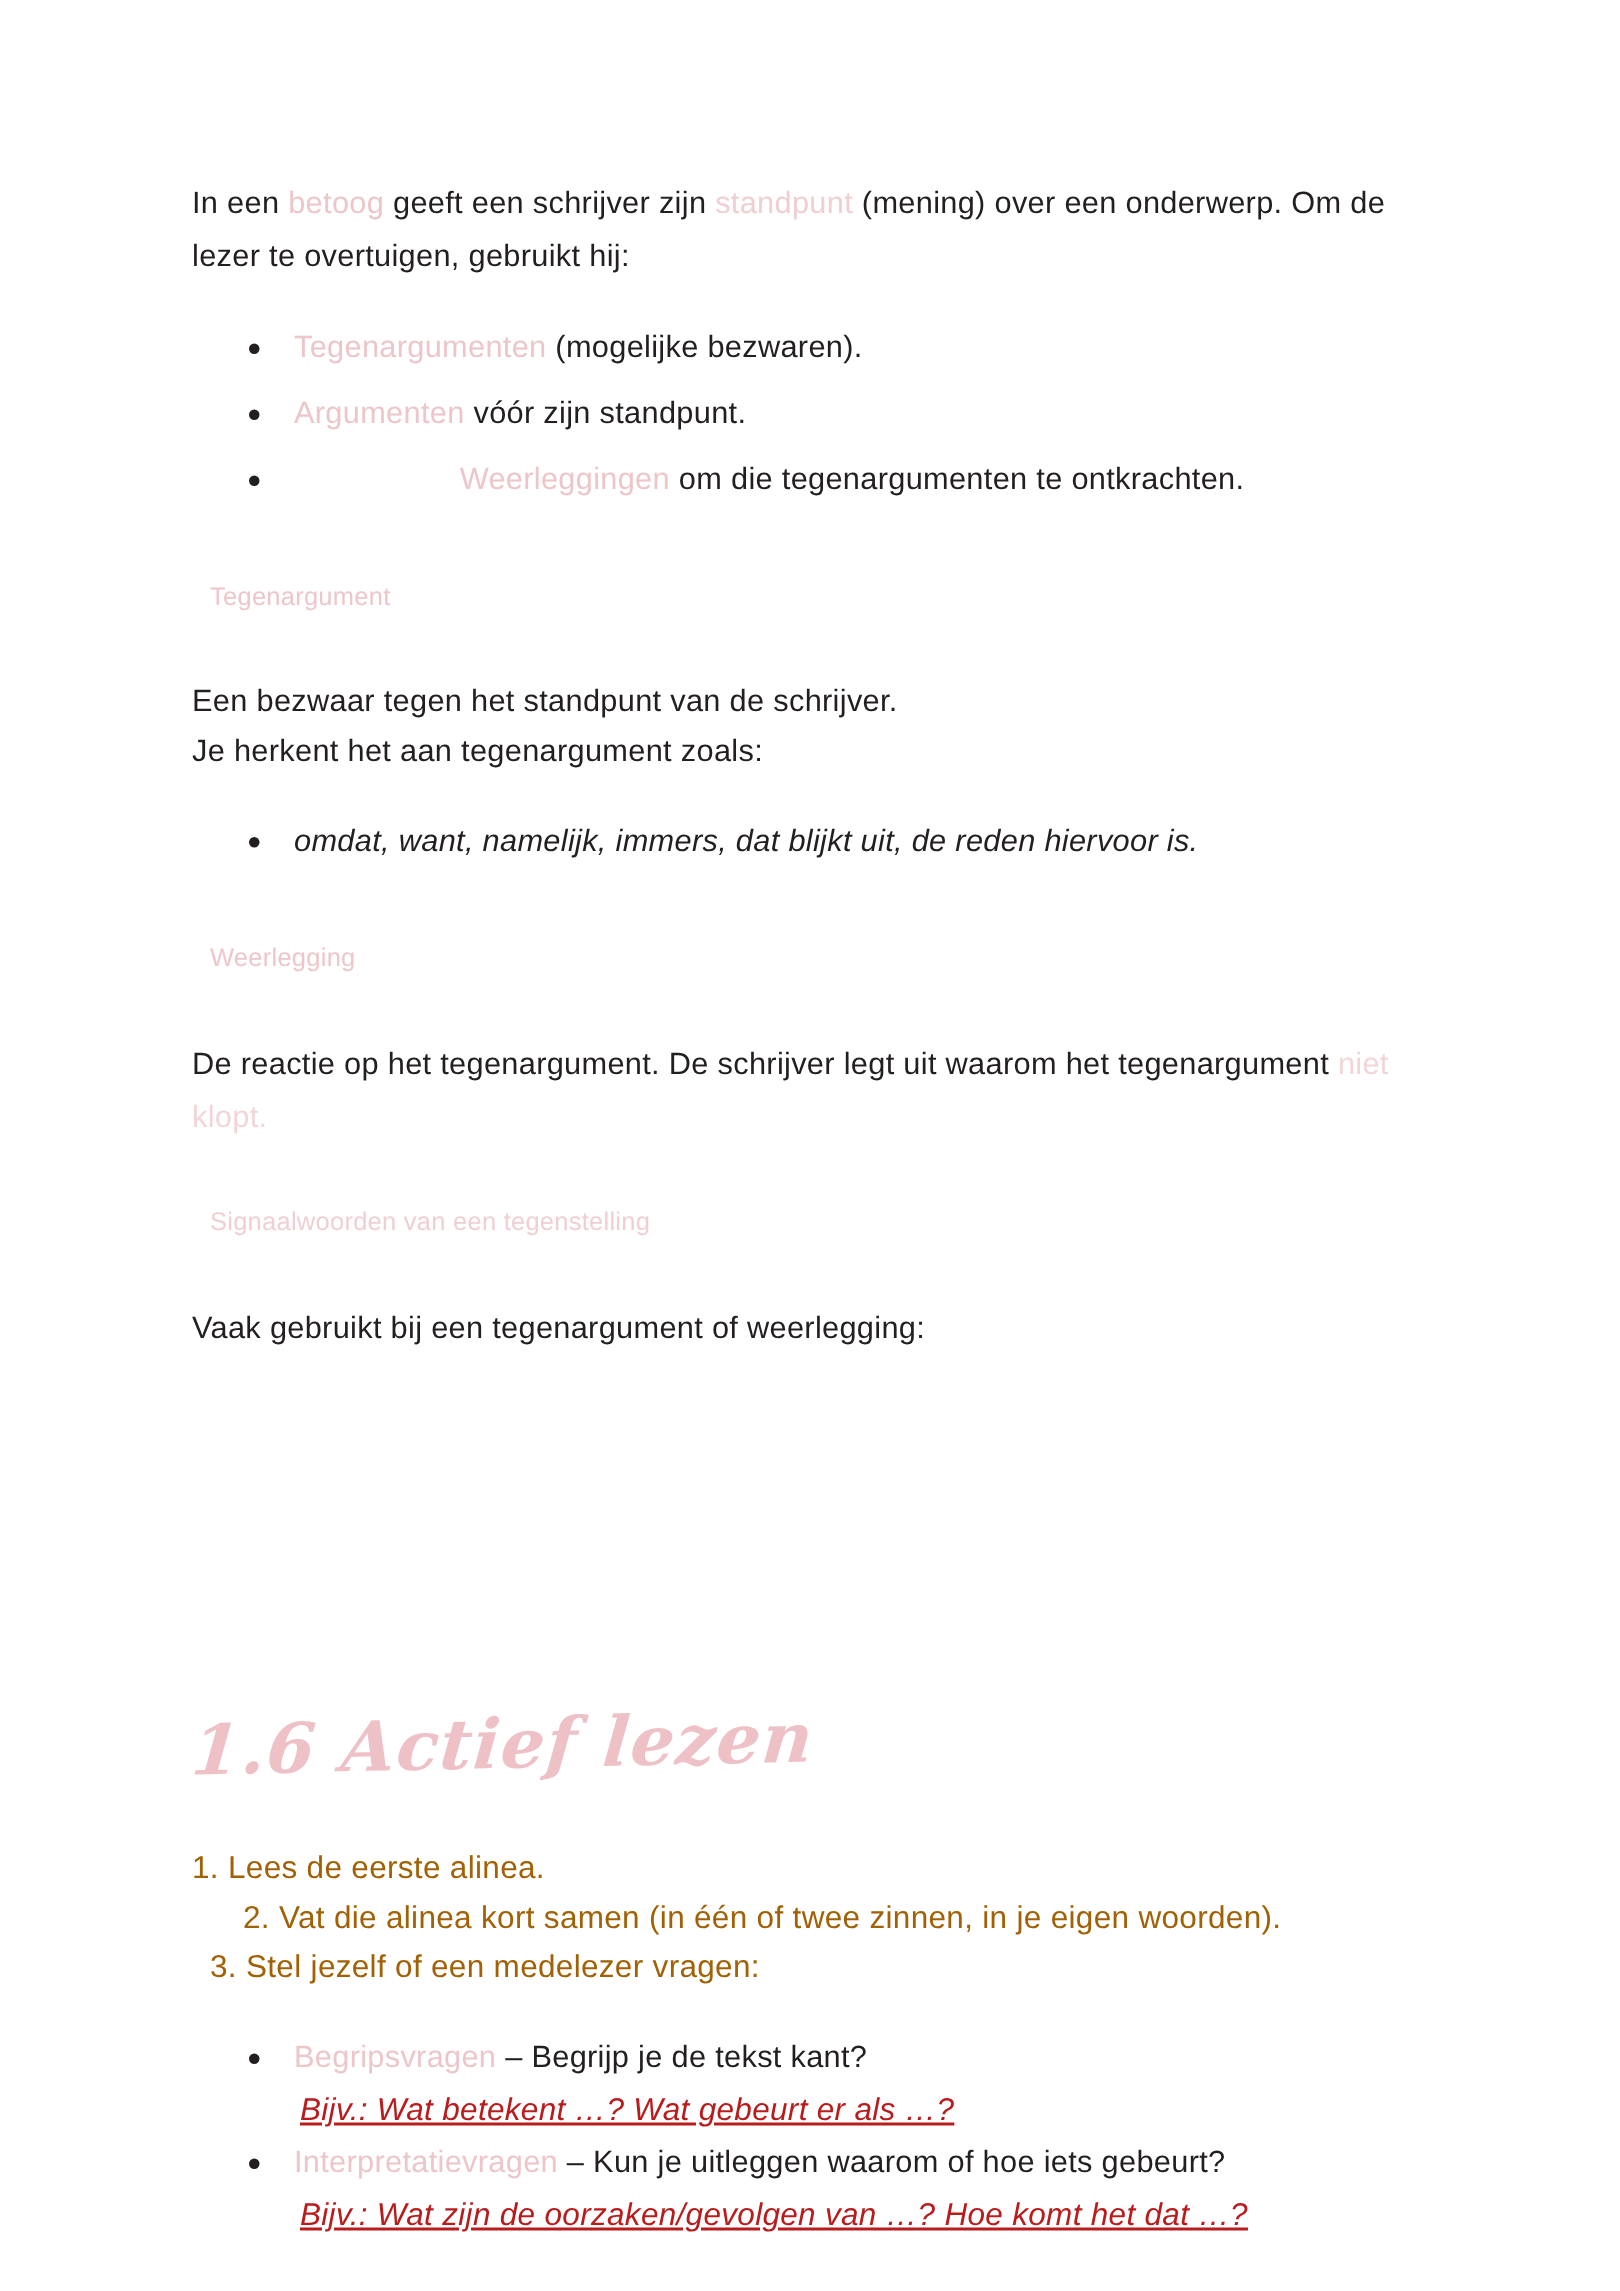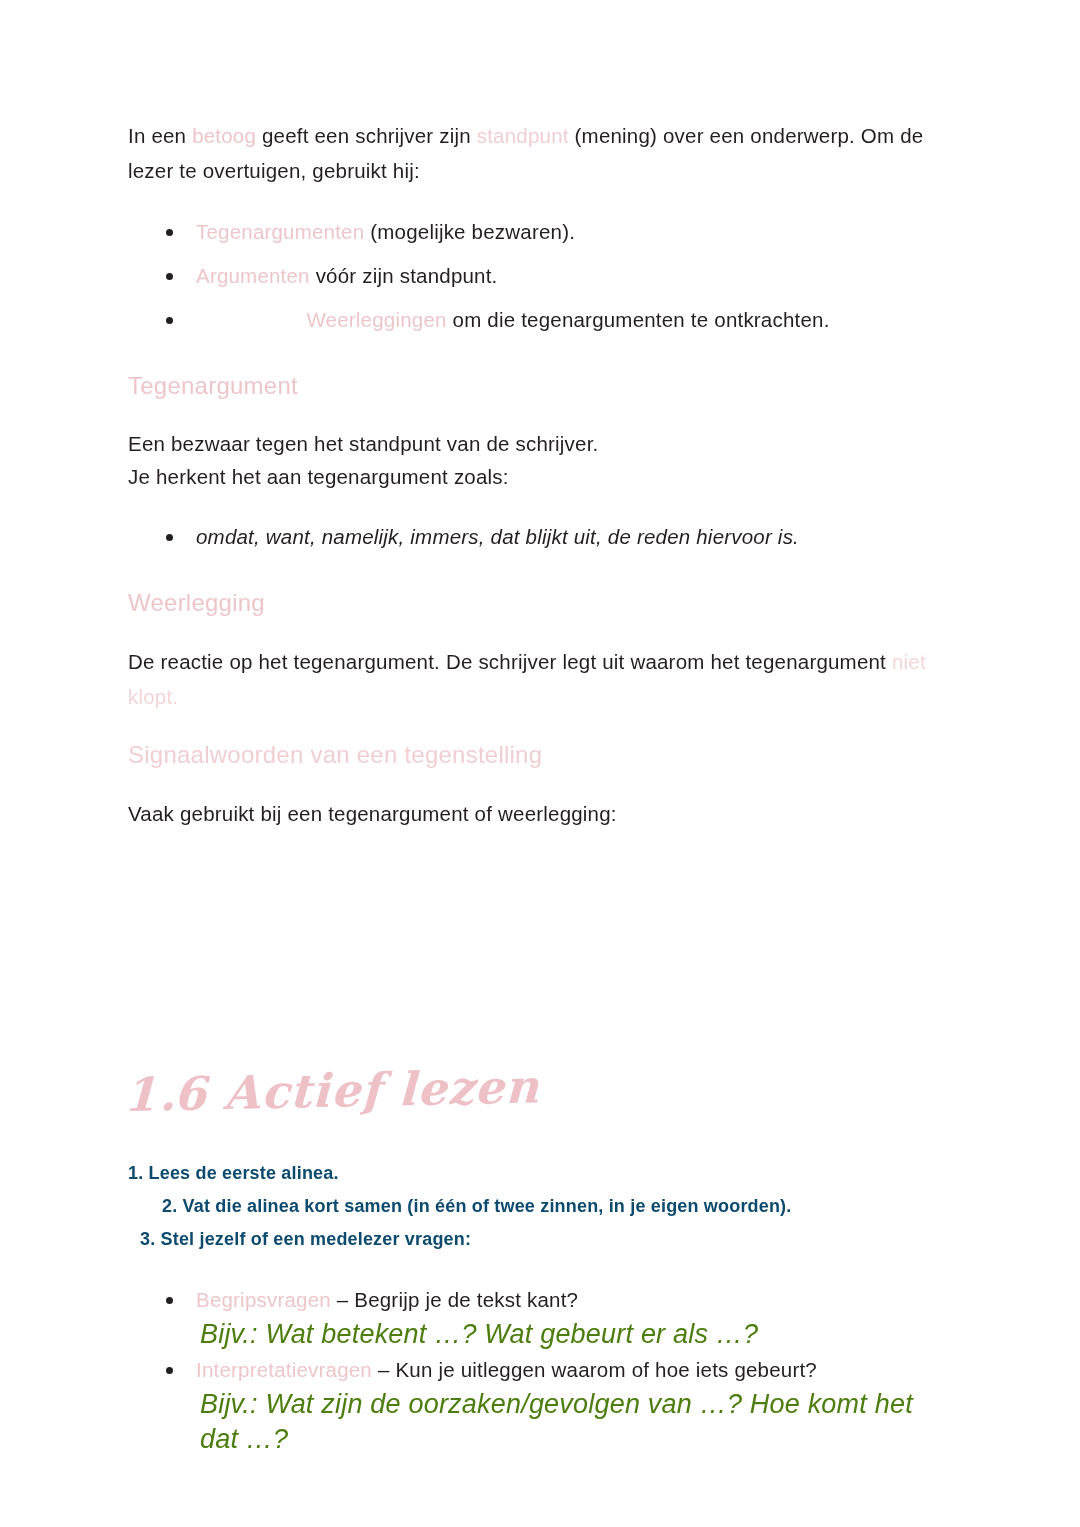--- a/index.html
+++ b/index.html
@@ -46,23 +46,23 @@
   .gap-md  { height: 26px; }
   .gap-lg  { height: 34px; }
 
   
   .pink        { color: #edc6c9; }
   .pink-soft   { color: #f0cfd2; }
   .pink-faint  { color: #f2d6d7; }
 
   
   .section-heading {
-    font-size: 24px;
+    font-size: 17px;
     line-height: 30px;
-    margin: 0;
+    margin: 12px;
     font-weight: 400;
     letter-spacing: 0.01em;
   }
 
   
   .script-title {
     font-family: "DejaVu Serif", serif;
     font-size: 46px;
     line-height: 56px;
     font-style: italic;
@@ -100,37 +100,37 @@
   }
   .bullets.spaced > li { margin-bottom: 9px; }
   .bullets.spaced > li:last-child { margin-bottom: 0; text-align: center; }
 
   .italic { font-style: italic; }
 
   .sub-example {
     display: block;
     font-style: italic;
     padding-left: 4px;
-    font-size: 27px;
+    font-size: 21px;
     line-height: 35px;
-    color: #4d7c0f;
+    color: #b91c1c;
+    text-decoration: underline;
   }
 
   
   .steps {
     list-style: none;
     margin: 0;
     padding: 0;
   }
   .steps > li {
-    font-size: 18px;
+    font-size: 21px;
     line-height: 33px;
-    color: #0c4a6e;
-    letter-spacing: 0.01em;
-    font-weight: bold;
+    color: #a16207;
+    letter-spacing: 0.01em;
   }
   .steps > li.i1 { padding-left: 0px; }
   .steps > li.i2 { padding-left: 6px; margin-left: 28px; }
   .steps > li.i3 { padding-left: 12px; }
 </style>
 </head>
 <body>
 
 <div class="page">
   <div class="content">

